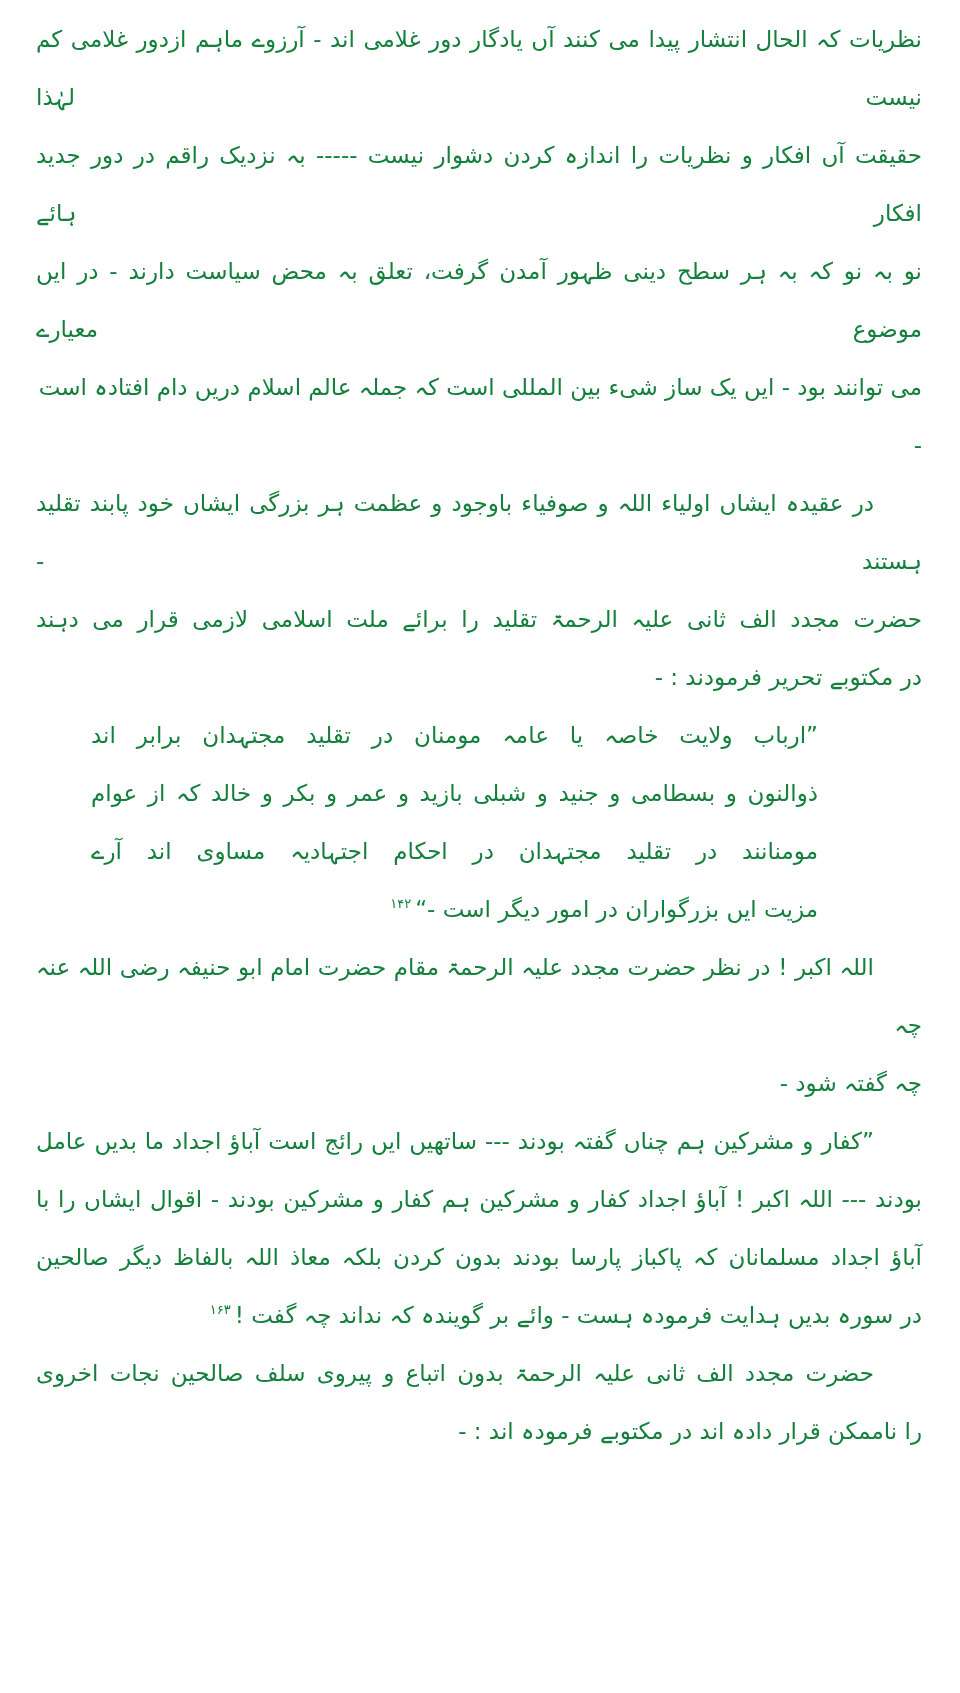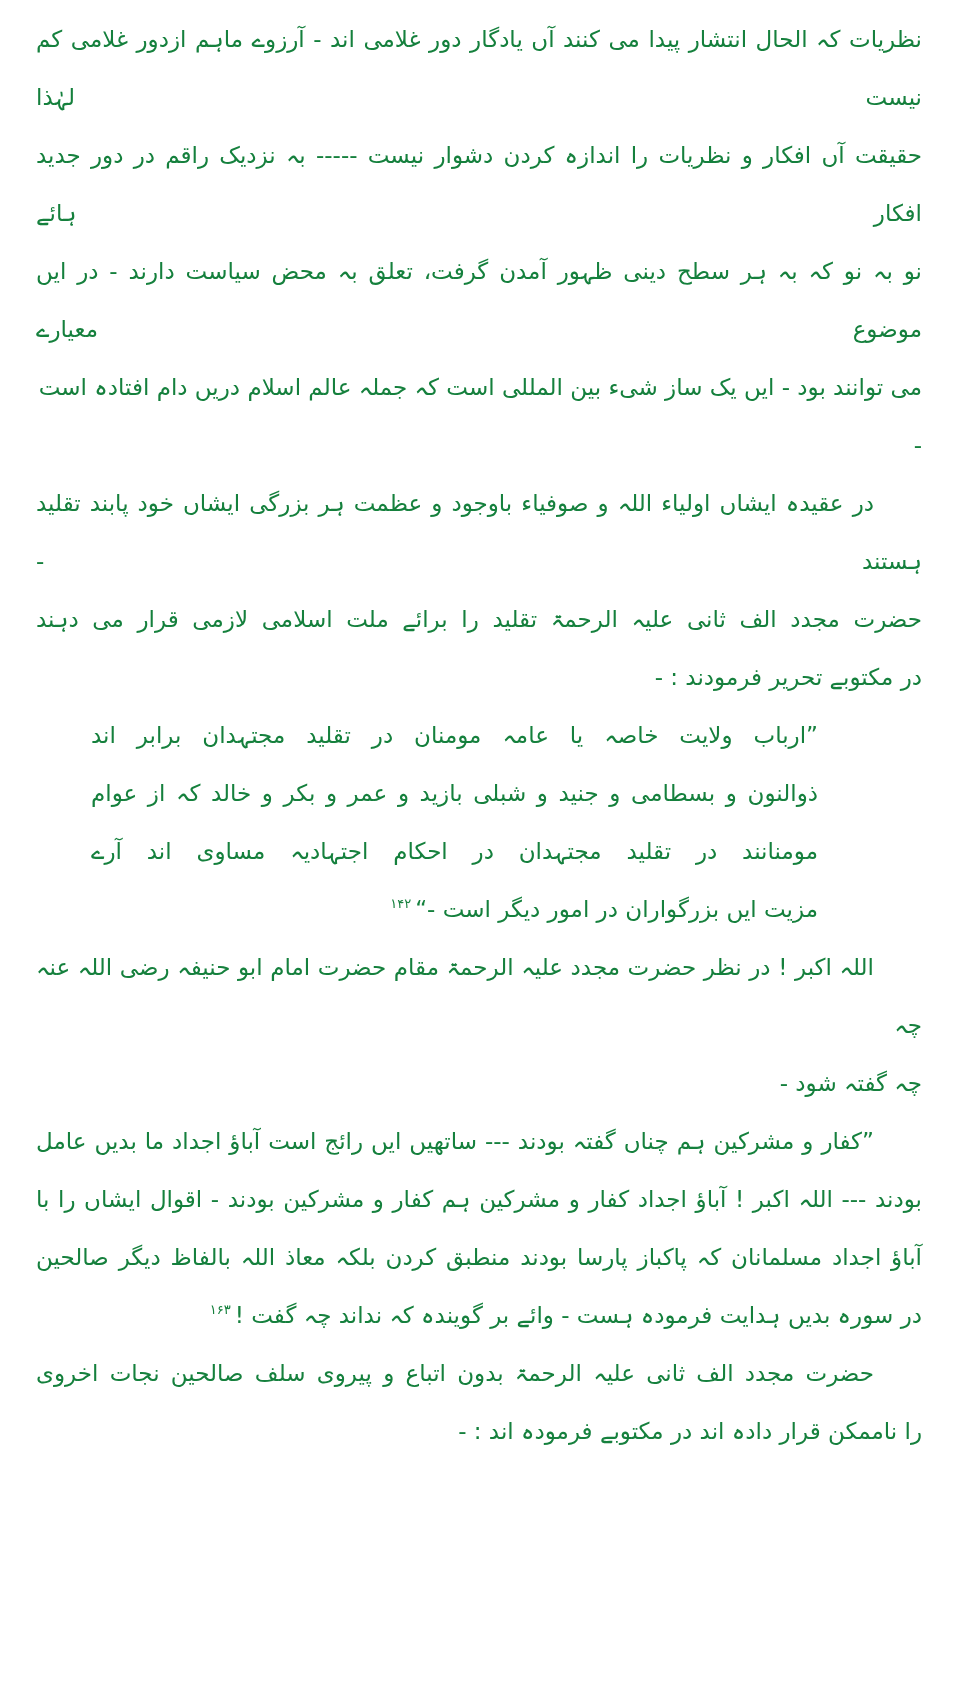--- a/index.html
+++ b/index.html
@@ -76,21 +76,21 @@
   </div>
 
   <div class="block indent">
     <div class="line">اللہ اکبر ! در نظر حضرت مجدد علیہ الرحمۃ مقام حضرت امام ابو حنیفہ رضی اللہ عنہ چہ</div>
     <div class="line last">چہ گفتہ شود -</div>
   </div>
 
   <div class="block indent">
     <div class="line">”کفار و مشرکین ہم چناں گفتہ بودند --- ساتھیں ایں رائج است آباؤ اجداد ما بدیں عامل</div>
     <div class="line">بودند --- اللہ اکبر ! آباؤ اجداد کفار و مشرکین ہم کفار و مشرکین بودند - اقوال ایشاں را با</div>
-    <div class="line">آباؤ اجداد مسلمانان کہ پاکباز پارسا بودند منطبق کردن بلکہ معاذ اللہ بالفاظ دیگر صالحین</div>
+    <div class="line">آباؤ اجداد مسلمانان کہ پاکباز پارسا بودند بدون کردن بلکہ معاذ اللہ بالفاظ دیگر صالحین</div>
     <div class="line last"><span>در سورہ بدیں ہدایت فرمودہ ہست - وائے بر گویندہ کہ نداند چہ گفت !</span><sup class="footnote">۱۶۳</sup></div>
   </div>
 
   <div class="block indent">
     <div class="line">حضرت مجدد الف ثانی علیہ الرحمۃ بدون اتباع و پیروی سلف صالحین نجات اخروی</div>
     <div class="line last">را ناممکن قرار دادہ اند در مکتوبے فرمودہ اند : -</div>
   </div>
 
 </div>
 

